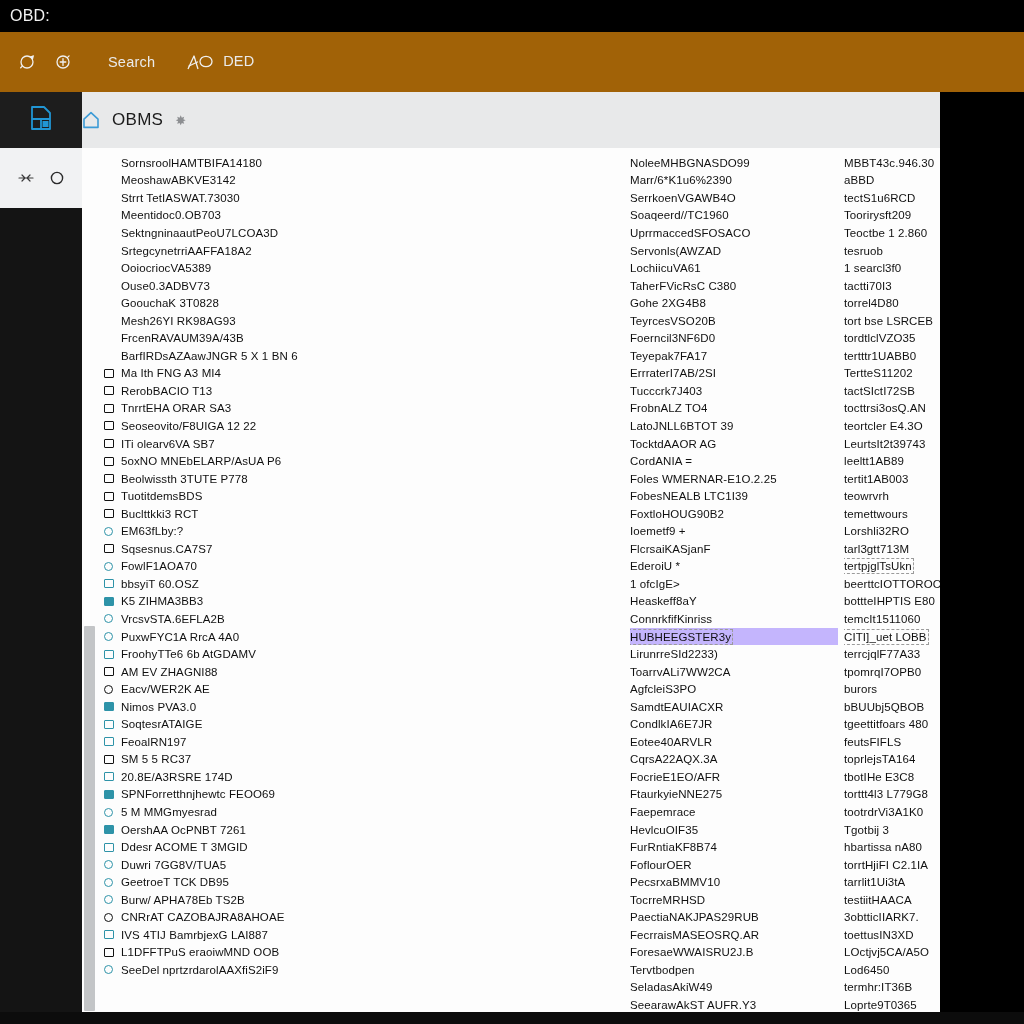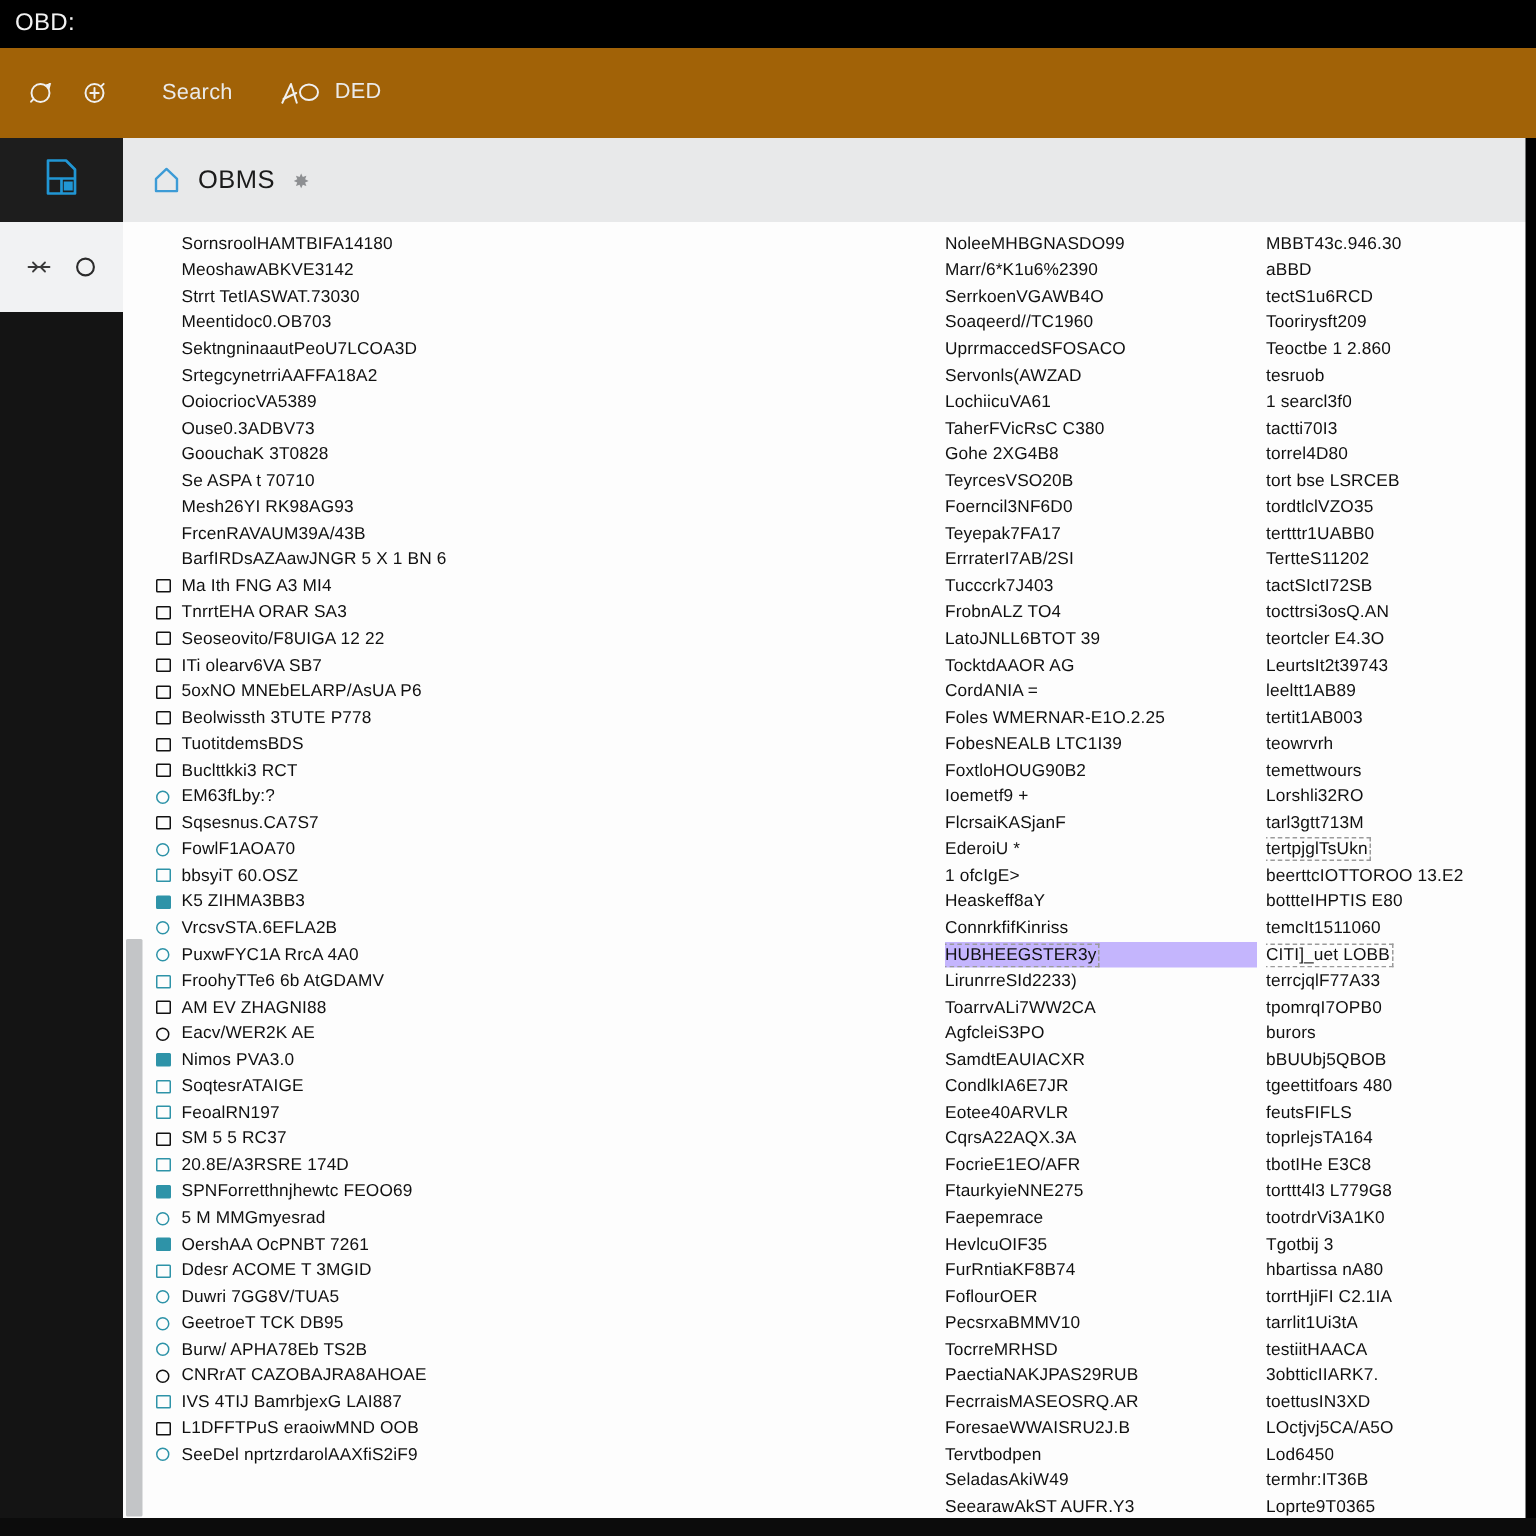--- a/index.html
+++ b/index.html
@@ -2,21 +2,21 @@
 <html><head>
 <meta charset="utf-8">
 <style>
   html,body{margin:0;padding:0;}
   body{
     width:1024px;height:1024px;overflow:hidden;
     background:#000;
     font-family:"Liberation Sans","DejaVu Sans",sans-serif;
     -webkit-font-smoothing:antialiased;
   }
-  #app{position:relative;width:1017px;height:1024px;background:#000;text-decoration:underline;}
+  #app{position:relative;width:940px;height:1024px;background:#000;text-decoration:underline;}
 
   
   .titlebar{
     position:absolute;left:0;top:0;width:1024px;height:32px;
     background:#000;color:#f2f2f2;
     display:flex;align-items:center;
     padding-left:10px;box-sizing:border-box;
     font-size:16px;letter-spacing:.2px;
   }
 
@@ -57,21 +57,21 @@
   }
   .rail-sub .mini{cursor:pointer;display:flex;align-items:center;justify-content:center;}
   .rail-body{
     position:absolute;left:0;top:116px;width:82px;bottom:0;background:#141414;
   }
 
   
   .header{
     position:absolute;left:82px;top:92px;right:0;height:56px;
     background:#e8e9ea;display:flex;align-items:center;
-    padding-left:20px;box-sizing:border-box;
+    box-sizing:border-box;
   }
   .header .home-ico{margin-right:12px;display:flex;align-items:center;}
   .header .h-title{font-size:17px;color:#1b1b1b;letter-spacing:.3px;}
   .header .h-aster{
     margin-left:12px;color:#8d8f92;font-size:13px;line-height:1;
   }
 
   
   .content{
     position:absolute;left:82px;top:148px;right:0;bottom:12px;
@@ -233,39 +233,41 @@
           <div class="row">
             <span class="ic"></span>
             <span class="tx">Ouse0.3ADBV73</span>
           </div>
           <div class="row">
             <span class="ic"></span>
             <span class="tx">GoouchaK 3T0828</span>
           </div>
           <div class="row">
             <span class="ic"></span>
-            <span class="tx">Se ASPA t 70710</span>
-          </div>
-          <div class="row">
-            <span class="ic"></span>
             <span class="tx">Mesh26YI RK98AG93</span>
           </div>
           <div class="row">
             <span class="ic"></span>
             <span class="tx">FrcenRAVAUM39A/43B</span>
           </div>
           <div class="row">
             <span class="ic"></span>
             <span class="tx">BarfIRDsAZAawJNGR 5 X 1 BN 6</span>
           </div>
           <div class="row">
             <span class="ic">
               <span class="gbox"></span>
             </span>
             <span class="tx">Ma Ith FNG A3  MI4</span>
+          </div>
+          <div class="row">
+            <span class="ic">
+              <span class="gbox"></span>
+            </span>
+            <span class="tx">RerobBACIO T13</span>
           </div>
           <div class="row">
             <span class="ic">
               <span class="gbox"></span>
             </span>
             <span class="tx">TnrrtEHA ORAR SA3</span>
           </div>
           <div class="row">
             <span class="ic">
               <span class="gbox"></span>

